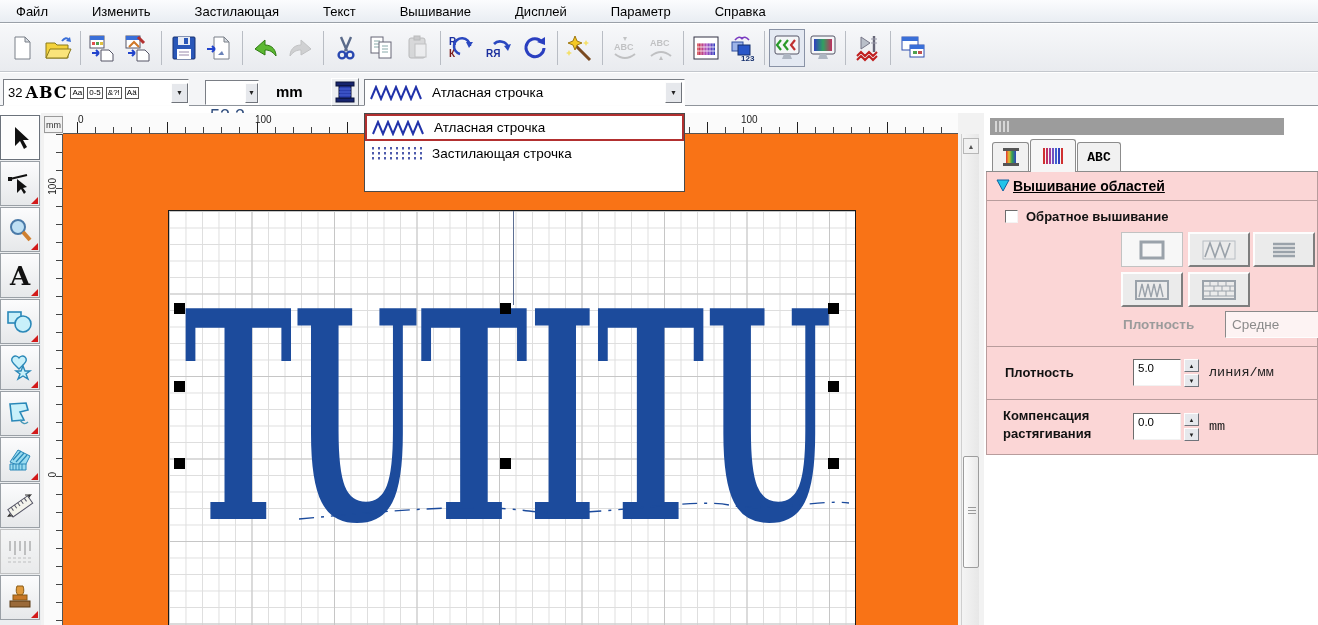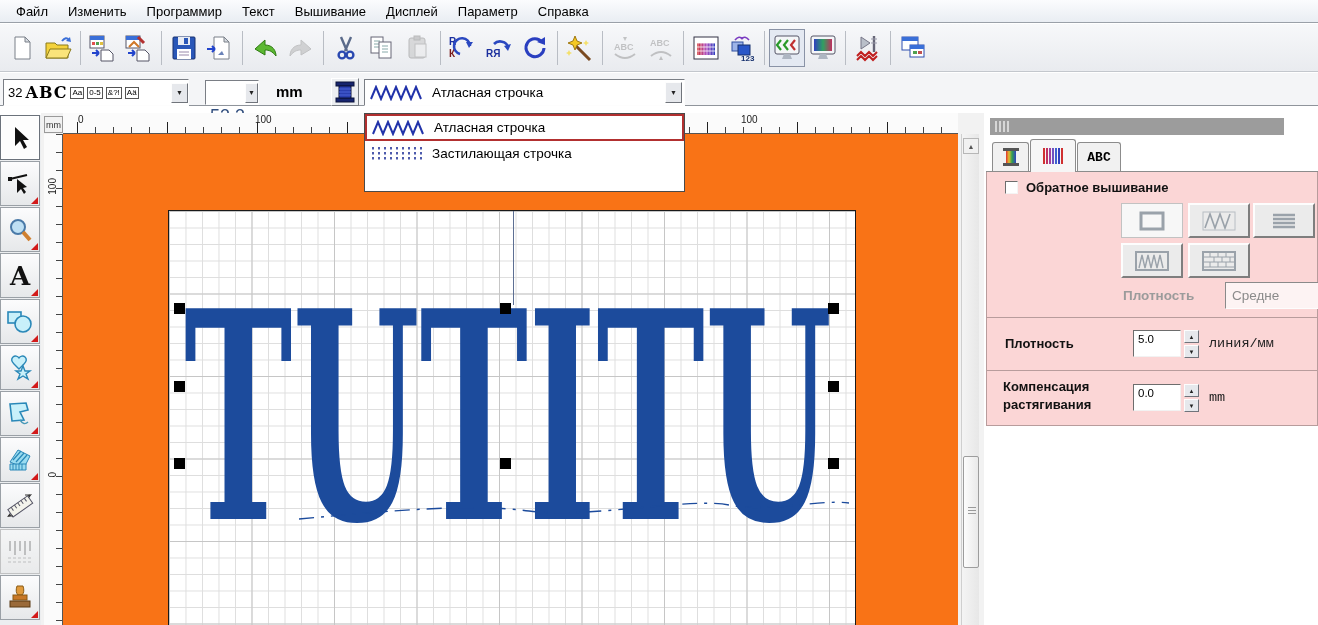--- a/index.html
+++ b/index.html
@@ -3,21 +3,21 @@
 <meta charset="utf-8">
 <style>
   * { margin:0; padding:0; box-sizing:border-box; }
   html,body { width:1318px; height:625px; }
   body { font-family:"Liberation Sans", sans-serif; background:#fff; }
   #app { position:relative; width:1318px; height:625px; overflow:hidden; background:#fff; }
 
   
   #menubar { position:absolute; left:0; top:0; width:1318px; height:23px;
     background:linear-gradient(#fbfcfe,#e9edf3); border-bottom:1px solid #9aa0a8;
-    display:flex; align-items:center; padding-left:6px; }
+    display:flex; align-items:center; padding-left:6px;gap:24px; }
   .menu-item { font-size:13px; color:#000; padding:2px 10px; cursor:default; }
 
   
   #toolbar1 { position:absolute; left:0; top:24px; width:1318px; height:48px;
     background:linear-gradient(#f7f8fa,#e9ebef); border-bottom:1px solid #c3c7cd;
     display:flex; align-items:center; padding-left:4px; }
   .tbtn { width:36px; height:38px; display:flex; align-items:center; justify-content:center;
     border:1px solid transparent; }
   .tbtn.pressed { border:1px solid #8a93a6; background:#e4e9f2; }
   .tbtn.disabled { filter:grayscale(1); opacity:.45; }
@@ -140,21 +140,21 @@
 
   svg { display:block; }
 </style>
 </head>
 <body>
 <div id="app">
 
   <div id="menubar">
     <span class="menu-item">Файл</span>
     <span class="menu-item">Изменить</span>
-    <span class="menu-item">Программир</span>
+    <span class="menu-item">Застилающая</span>
     <span class="menu-item">Текст</span>
     <span class="menu-item">Вышивание</span>
     <span class="menu-item">Дисплей</span>
     <span class="menu-item">Параметр</span>
     <span class="menu-item">Справка</span>
   </div>
 
   <div id="toolbar1">
     <div class="tbtn">
       <svg width="26" height="26">
@@ -568,20 +568,26 @@
             <path d="M21 2 v16" stroke="#d03030"></path>
           </g>
         </svg>
     </div>
     <div class="rtab" style="left:93px;width:44px">
       <span class="abct">ABC</span>
     </div>
 
     <div id="pink-wrap">
 
+      <div class="pinkbox" id="pb-header">
+        <svg width="14" height="14">
+            <path d="M1 1 h12 l-6 11 z" fill="#22c4ea" stroke="#1060a0"></path>
+          </svg>
+        <span class="hdr">Вышивание областей</span>
+      </div>
 
       <div class="pinkbox" style="height:146px">
         <div class="chkrow" style="left:18px;top:8px">
           <span class="chk"></span>
           <span class="blabel">Обратное вышивание</span>
         </div>
         <div class="stitchbtn lit" style="left:134px;top:31px">
           <svg width="30" height="22">
               <rect x="4" y="3" width="22" height="16" fill="none" stroke="#9aa2aa" stroke-width="3"></rect>
             </svg>

